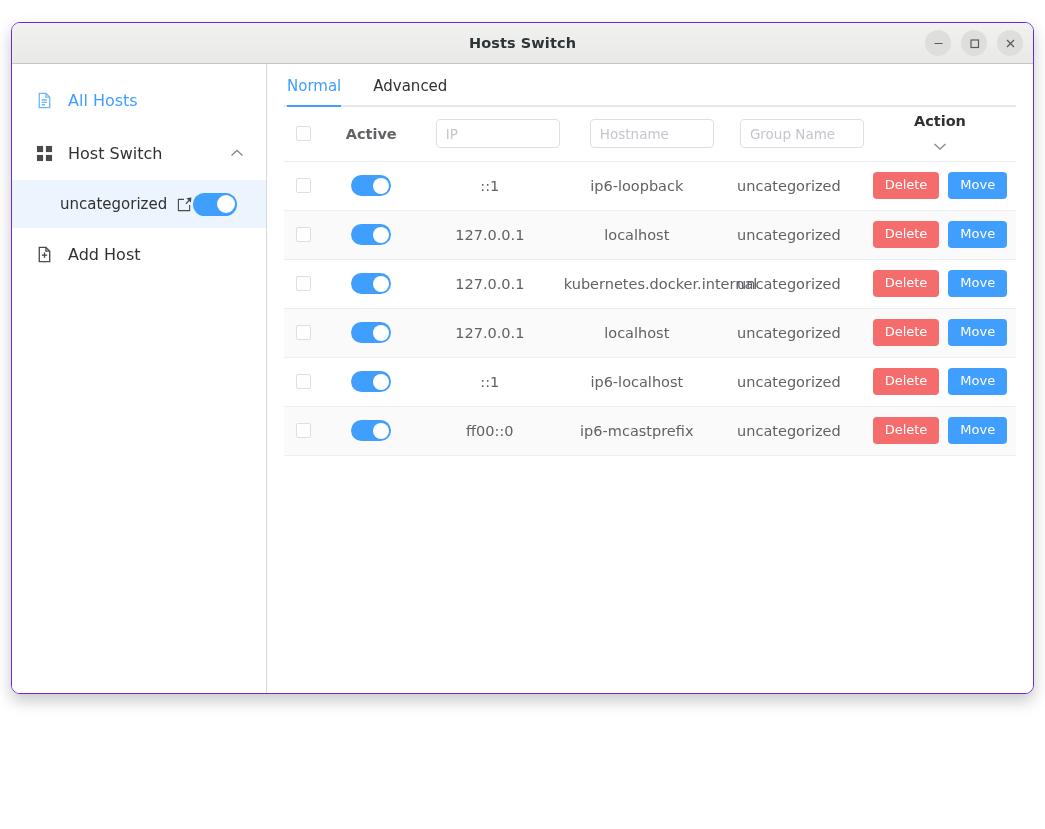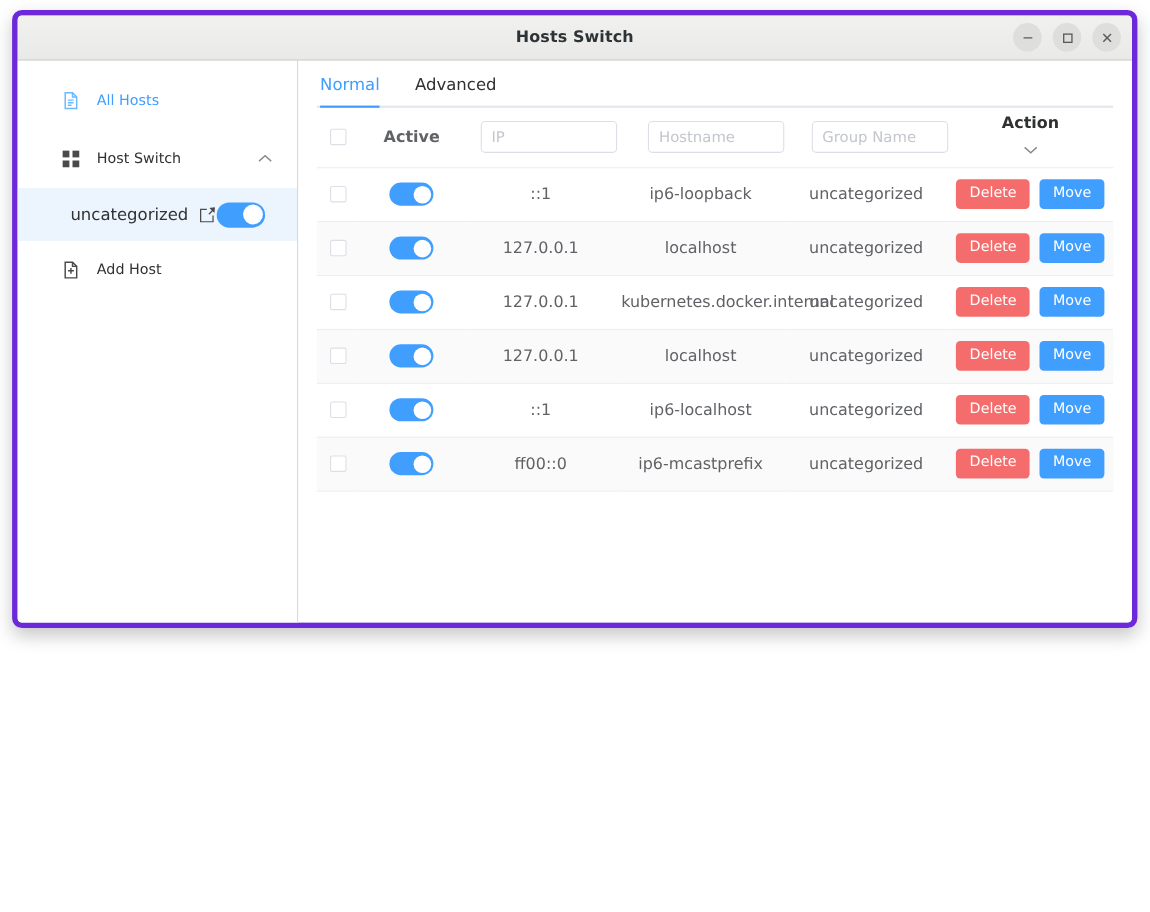--- a/index.html
+++ b/index.html
@@ -7,24 +7,24 @@
     margin: 0; padding: 0;
     width: 1045px; height: 829px;
     background: #ffffff;
     font-family: "DejaVu Sans", "Liberation Sans", sans-serif;
     overflow: hidden;
   }
 
   
   #window {
     position: absolute;
-    left: 11px; top: 9px;
-    width: 1023px; height: 562px;
+    left: 11px; top: 22px;
+    width: 1023px; height: 672px;
     background: #ffffff;
-    border: 5px solid #6d28d9;
+    border: 1px solid #6d28d9;
     border-radius: 9px;
     box-shadow: 0 7px 16px rgba(0,0,0,0.22);
     overflow: hidden;
     display: flex;
     flex-direction: column;
   }
   #titlebar {
     position: relative;
     height: 41px;
     flex: 0 0 41px;
@@ -73,22 +73,22 @@
     width: 255px;
     flex: 0 0 255px;
     border-right: 1px solid #d9d9d9;
     background: #ffffff;
     padding-top: 10px;
   }
   .nav-item {
     display: flex;
     align-items: center;
     height: 53px;
-    padding-left: 37px;
-    font-size: 13px;
+    padding-left: 21px;
+    font-size: 16px;
     color: #303133;
     cursor: pointer;
     position: relative;
   }
   .nav-item .nav-ico {
     width: 22px; height: 22px;
     margin-right: 13px;
     display: flex; align-items: center; justify-content: center;
     flex: 0 0 22px;
   }

